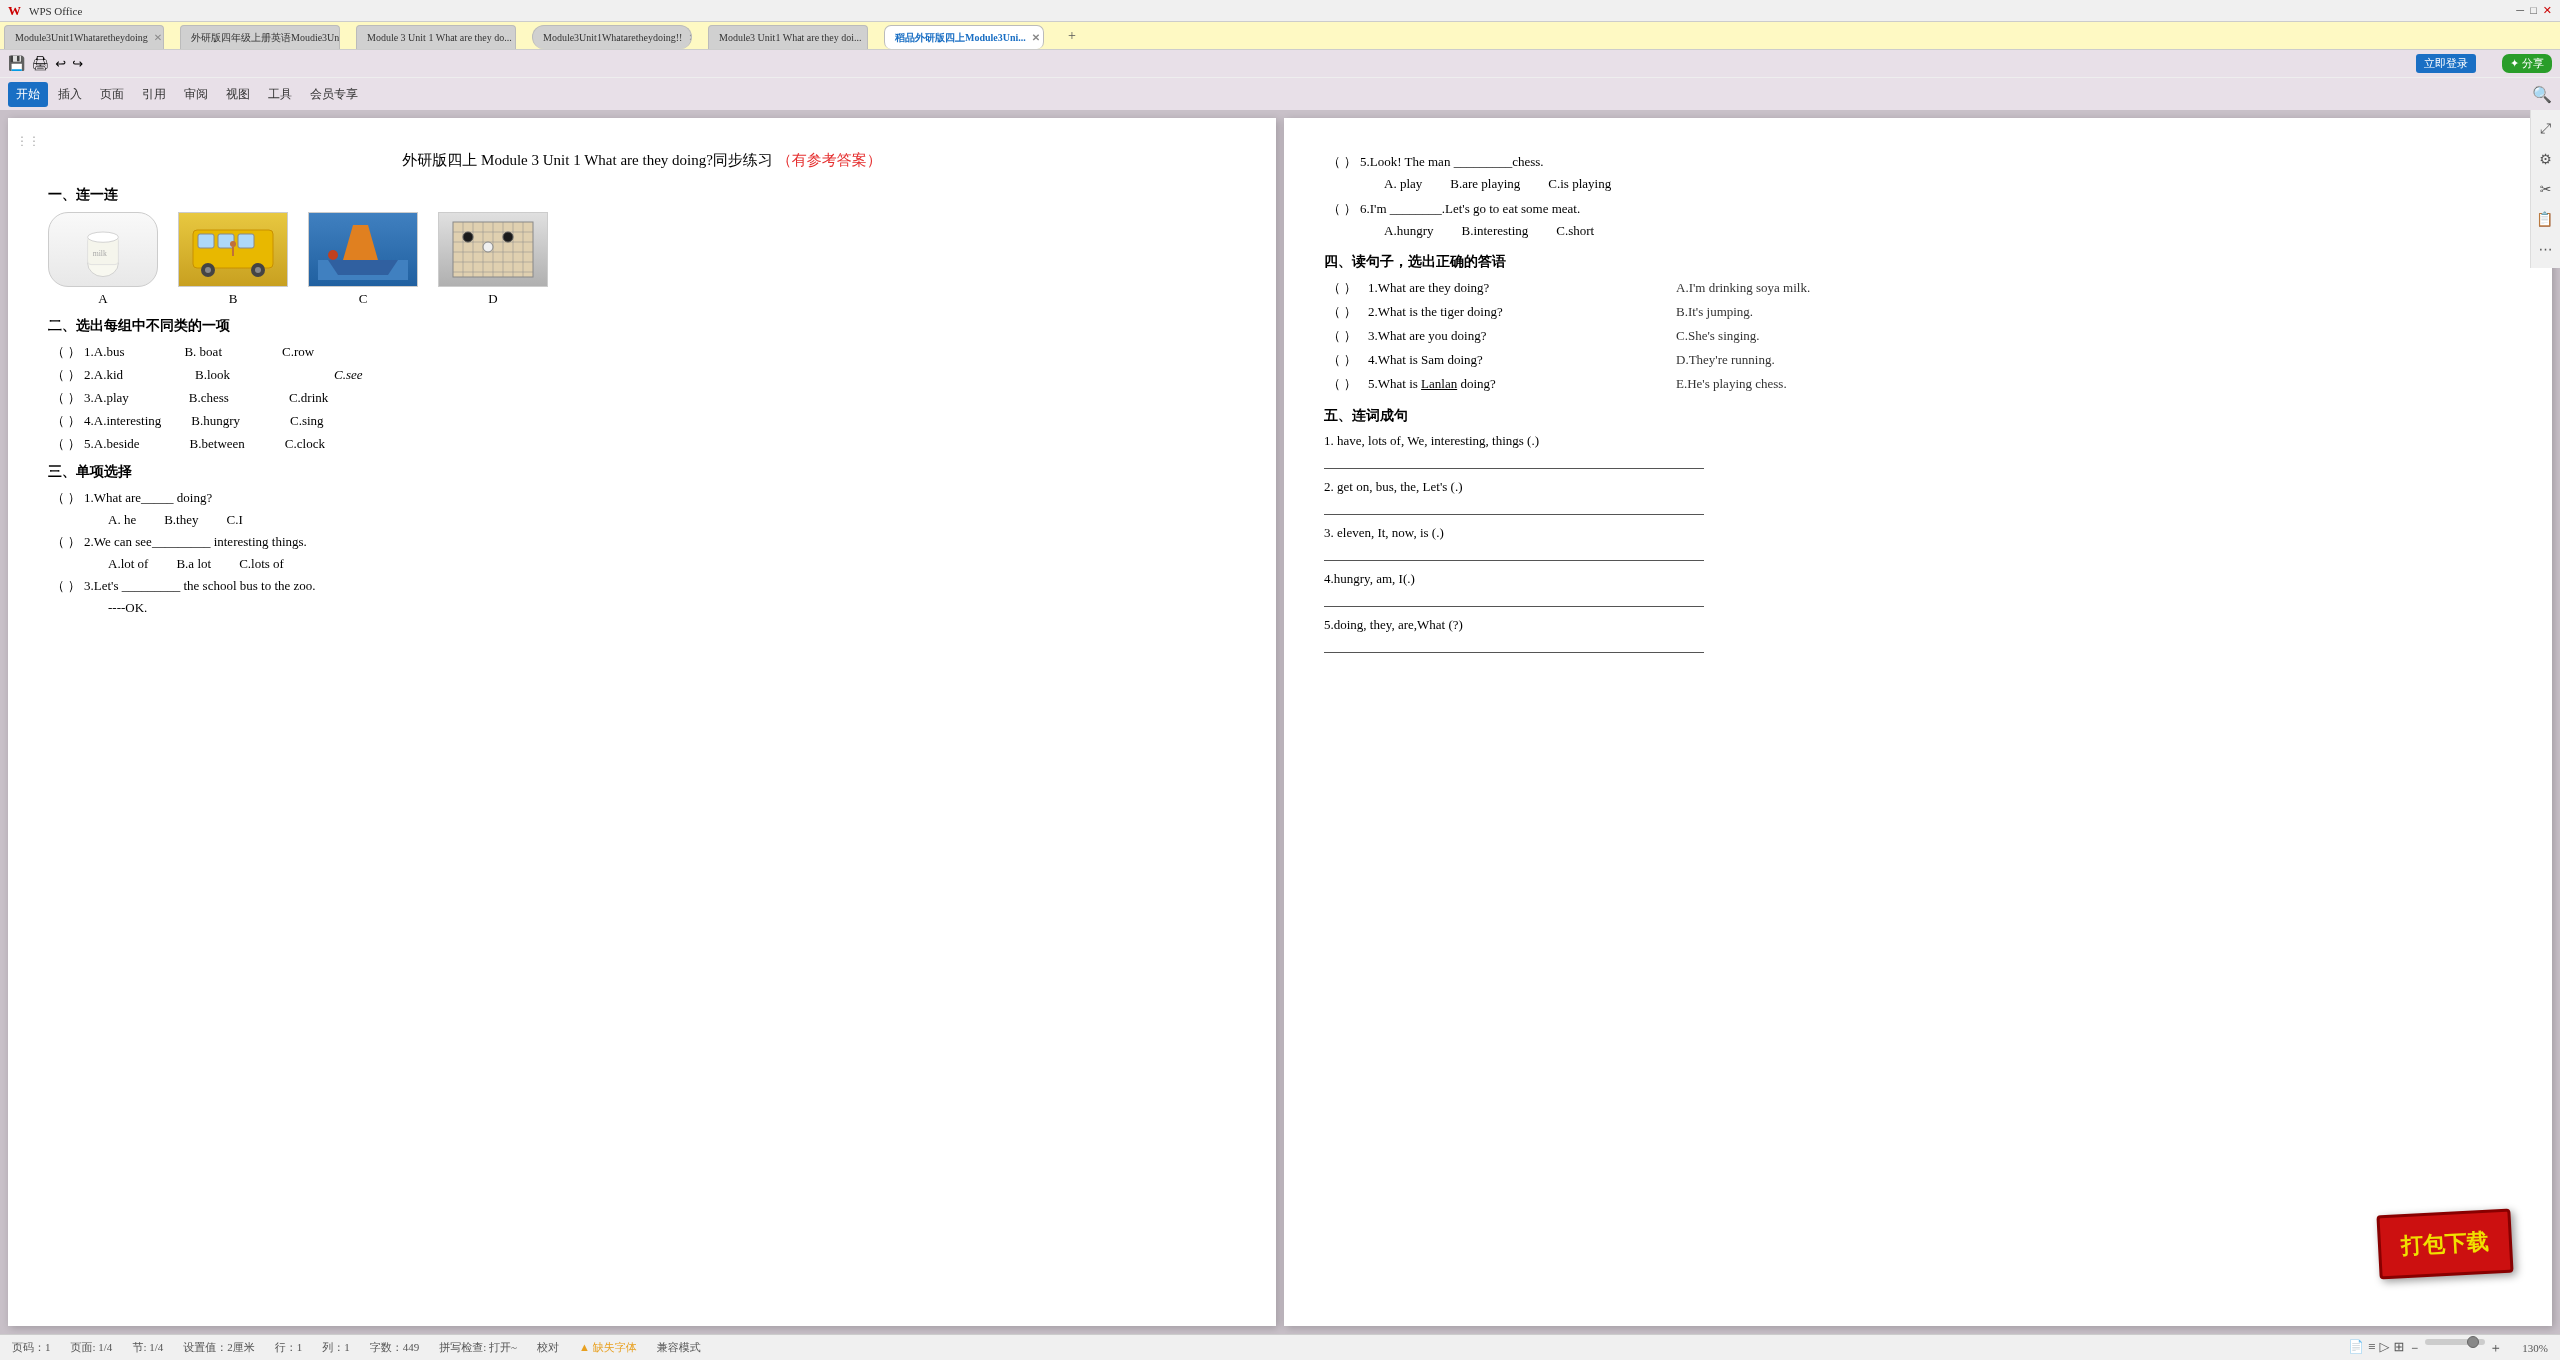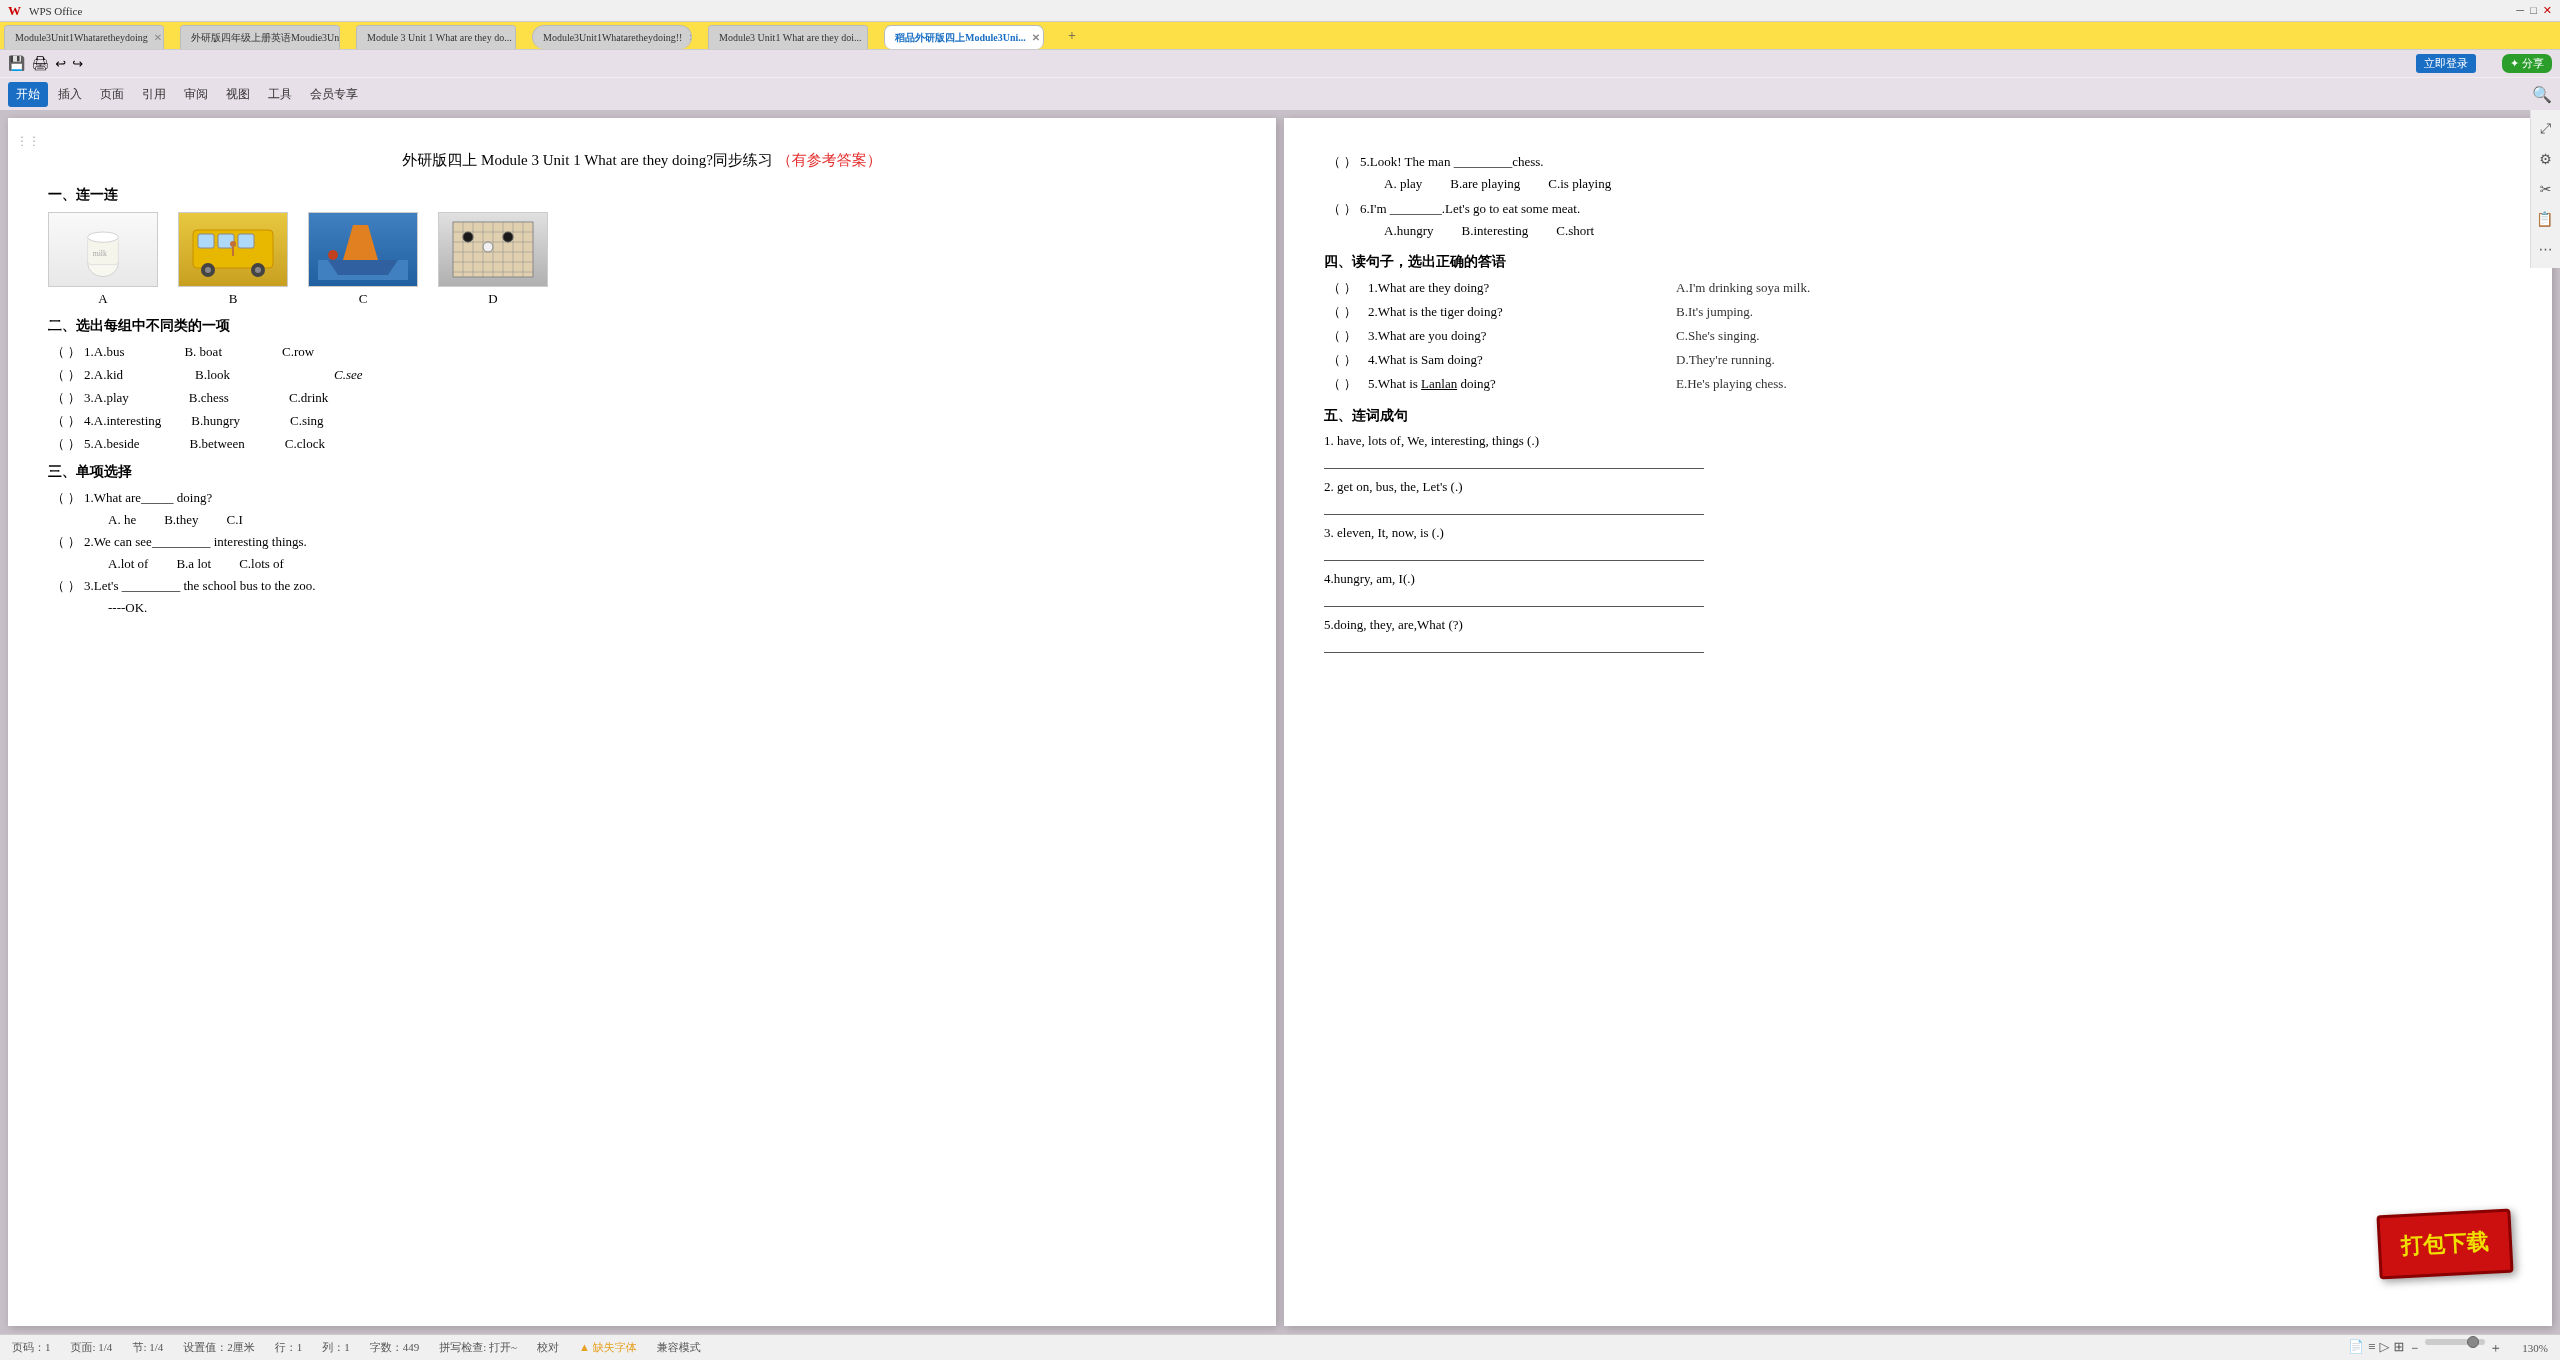--- a/index.html
+++ b/index.html
@@ -21,21 +21,21 @@
       display: flex;
       align-items: center;
       border-bottom: 1px solid #ccc;
       padding: 0 8px;
       gap: 8px;
       font-size: 11px;
     }
     #tabs-bar {
       width: 100%;
       height: 28px;
-      background: #fde047;
+      background: #fef9c3;
       display: flex;
       align-items: flex-end;
       padding: 0 4px;
       border-bottom: 1px solid #ccc;
       gap: 16px;
     }
     .tab {
       height: 24px;
       padding: 0 10px;
       font-size: 11px;
@@ -186,21 +186,21 @@
       background: #ddd;
       position: relative;
       overflow: hidden;
       display: flex;
       align-items: center;
       justify-content: center;
     }
     .img-label { font-size: 13px; }
 
     
-    .img-milk { background: linear-gradient(#f9f9f9, #e8e8e8); }
+    .img-milk { background: linear-gradient(#f9f9f9, #e8e8e8); border-radius: 20px; }
     .img-bus { background: linear-gradient(#e8c840, #c8a020); }
     .img-boat { background: linear-gradient(#4080c0, #2060a0); }
     .img-chess { background: linear-gradient(#e0e0e0, #b0b0b0); }
 
     .words-row {
       display: flex;
       gap: 30px;
       margin: 16px 0 8px 40px;
       font-size: 13px;
     }

